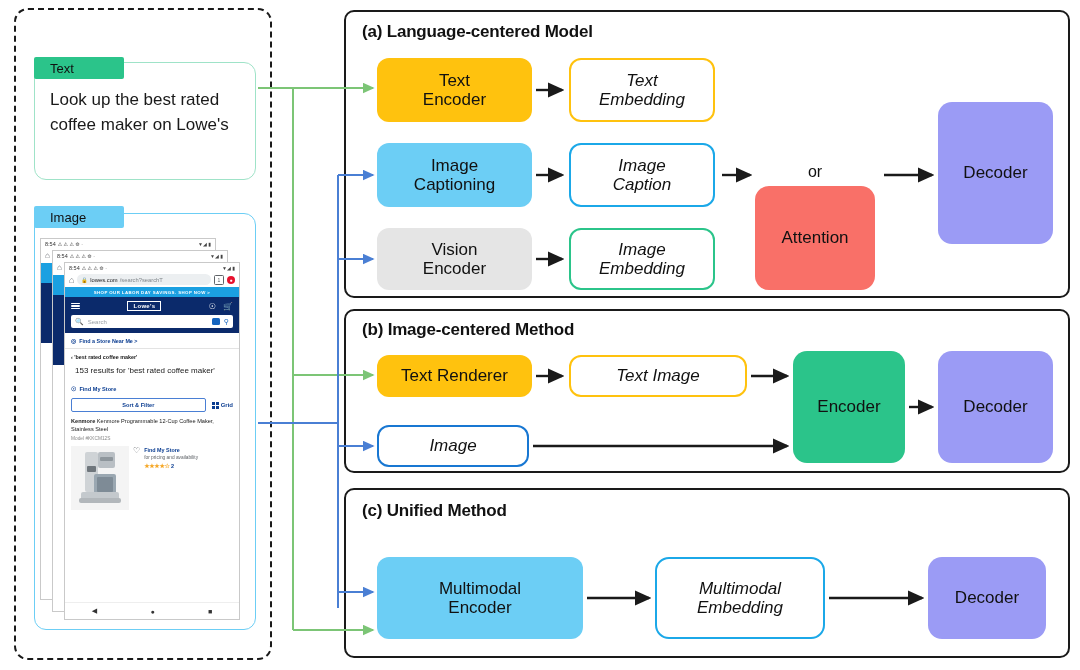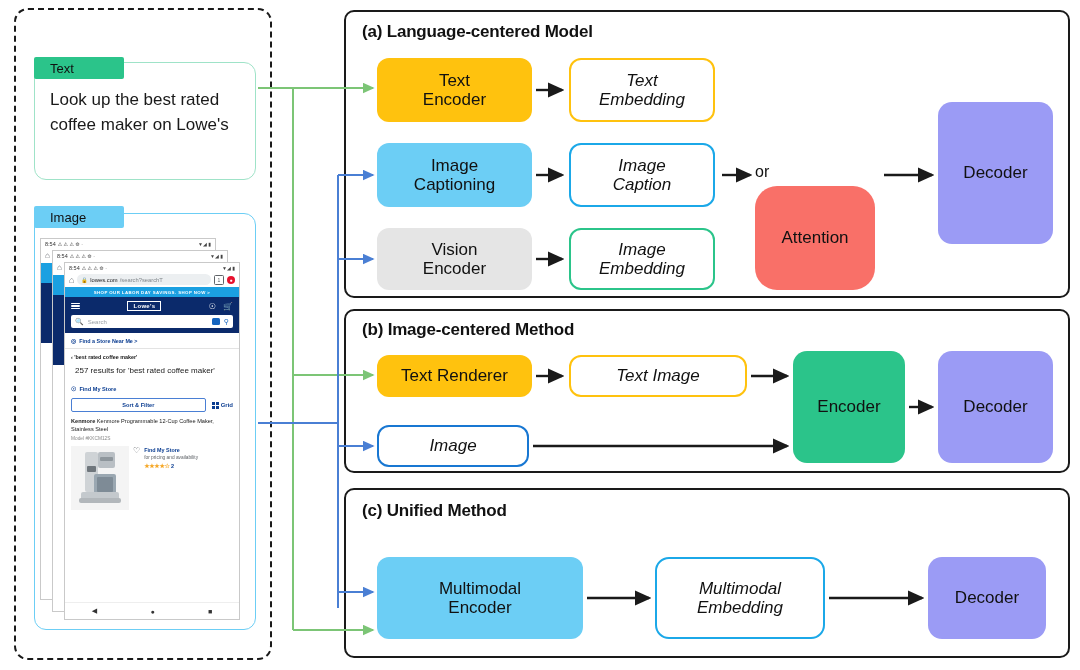--- a/index.html
+++ b/index.html
@@ -248,21 +248,21 @@
     </div>
 
     <div class="storerow">
       <span style="font-size:6px;">◎</span>
       <span>Find a Store Near Me  &gt;</span>
     </div>
 
     <div class="crumb">‹  'best rated coffee maker'</div>
 
     <div class="resline">
-      <span>257 results for </span><b>'best rated coffee maker'</b>
+      <span>153 results for </span><b>'best rated coffee maker'</b>
     </div>
 
     <div class="findstore">
       <span style="font-size:6px;">☉</span>
       <span>Find My Store</span>
     </div>
 
     <div class="filterrow">
       <div class="sortbtn">Sort &amp; Filter</div>
       <div class="gridbtn">
@@ -331,22 +331,22 @@
     <span>Image<br>Caption</span>
   </div>
 
   <div class="box filled" style="left:377px;top:228px;width:155px;height:62px;background:#e5e5e5;font-size:17px;">
     <span>Vision<br>Encoder</span>
   </div>
   <div class="box outline" style="left:569px;top:228px;width:146px;height:62px;border-color:#2BC48A;font-size:17px;">
     <span>Image<br>Embedding</span>
   </div>
 
-  <div class="or-label" style="position:absolute;left:755px;top:163px;width:120px;font-size:16px;color:#111;">or</div>
-  <div class="box filled" style="left:755px;top:186px;width:120px;height:104px;background:#F97068;font-size:17px;border-radius:22px;">
+  <div class="or-label" style="position:absolute;left:755px;top:163px;width:120px;text-align:center;font-size:16px;color:#111;">or</div>
+  <div class="box filled" style="left:755px;top:186px;width:120px;height:104px;background:#F97068;font-size:17px;border-radius:14px;">
     <span>Attention</span>
   </div>
 
   <div class="box filled" style="left:938px;top:102px;width:115px;height:142px;background:#9B9BF5;font-size:17px;border-radius:14px;">
     <span>Decoder</span>
   </div>
 
   <div class="panel" style="left:344px;top:309px;width:726px;height:164px;"></div>
   <div class="panel-title" style="left:362px;top:320px;">(b) Image-centered Method</div>
 

